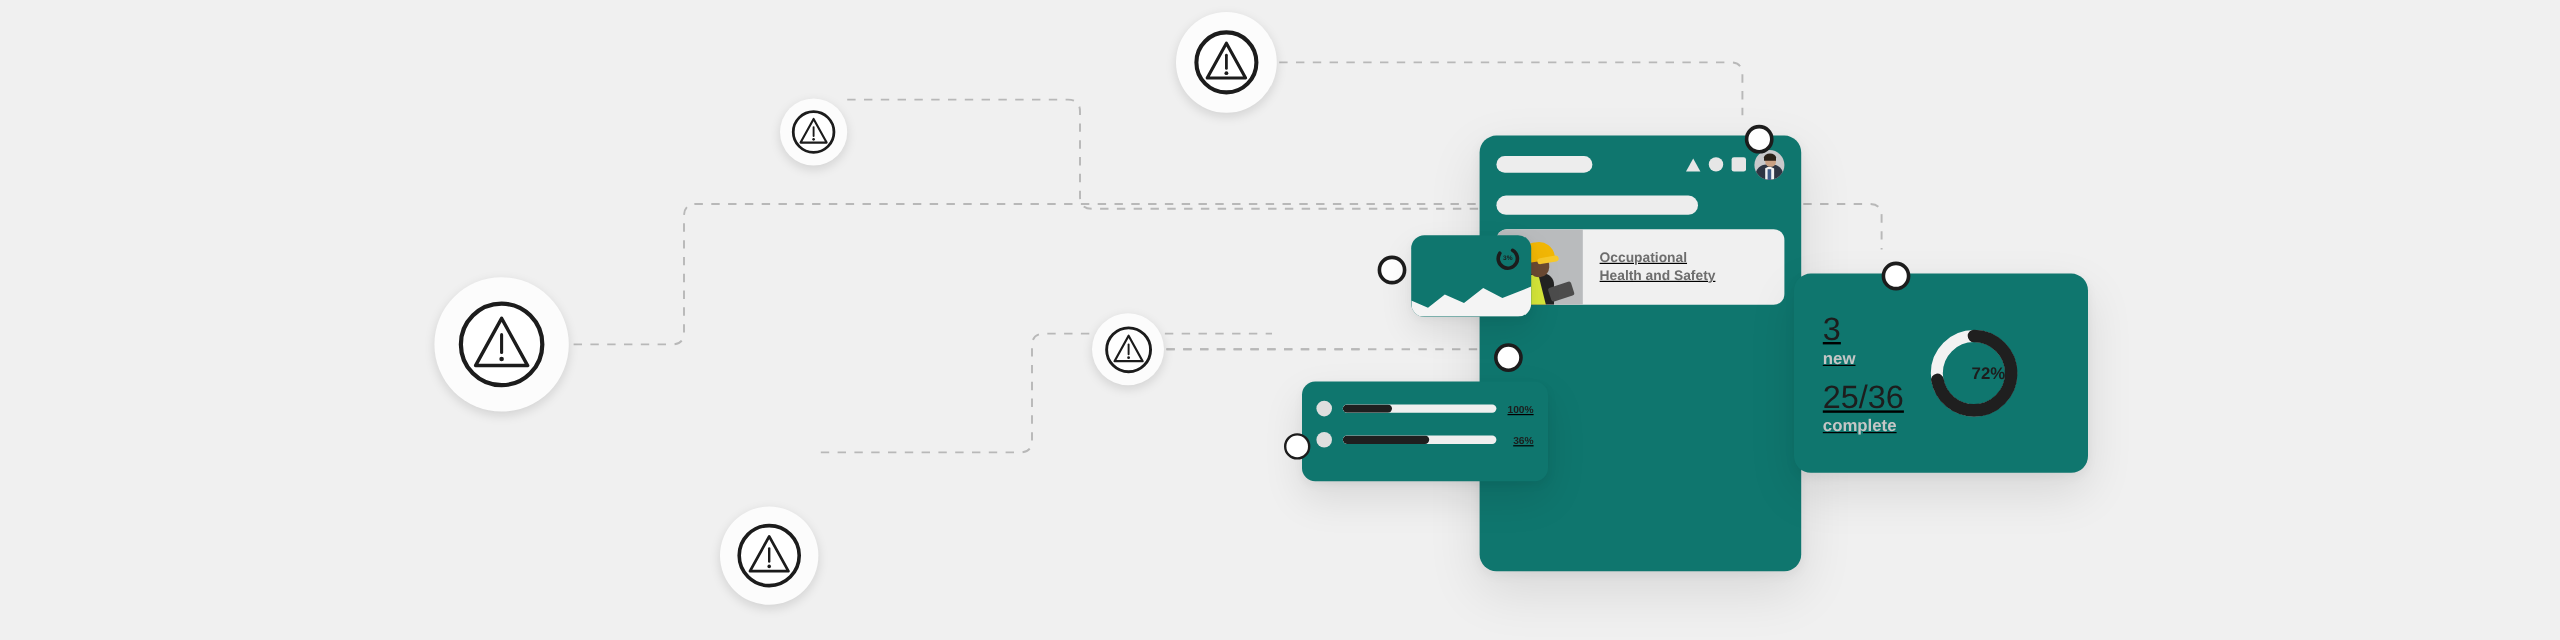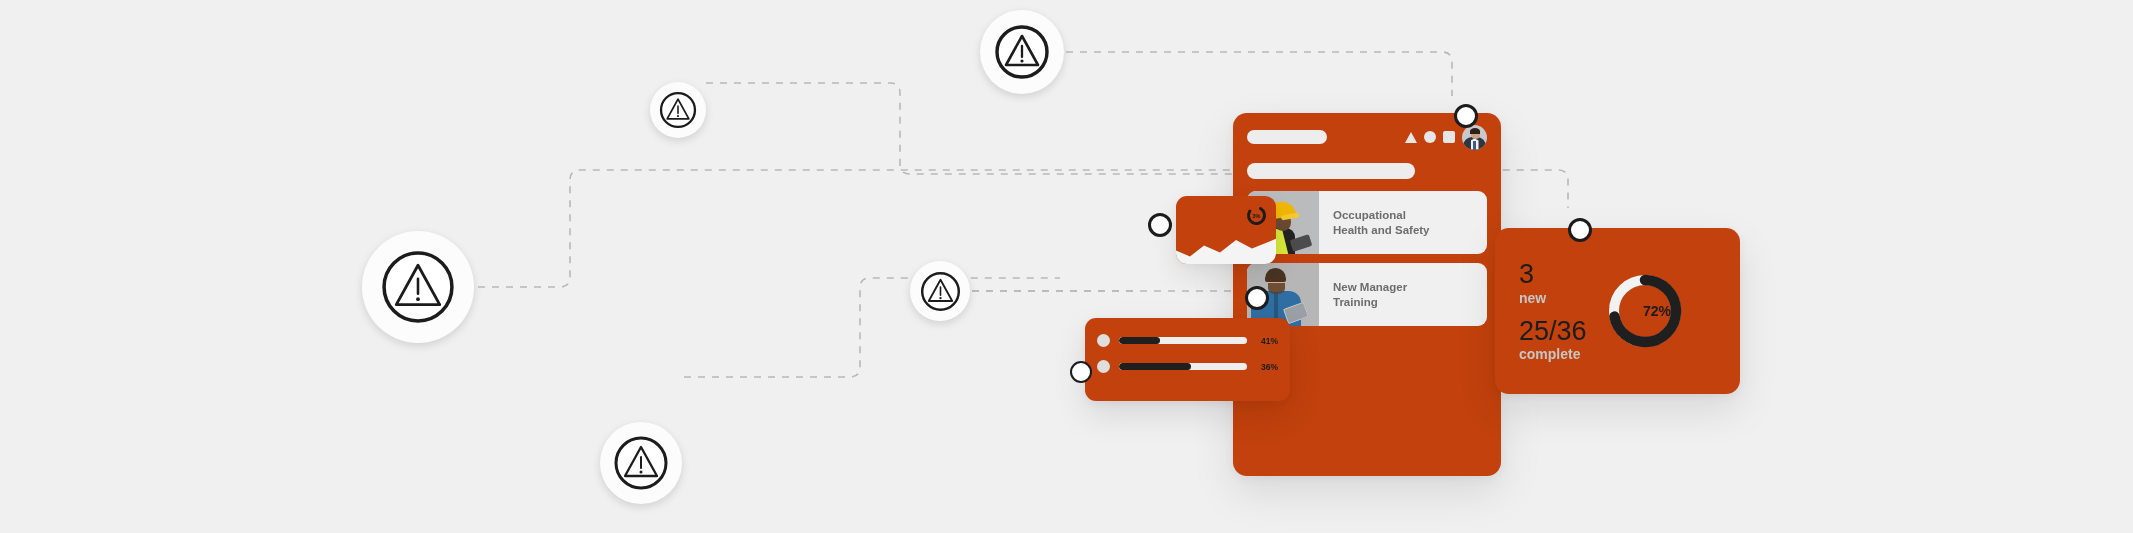--- a/index.html
+++ b/index.html
@@ -51,23 +51,24 @@
     position: absolute;
     border-radius: 50%;
     background: #fff;
     border: 3px solid #1c1c1c;
     box-sizing: border-box;
   }
 
   
   .card {
     position: absolute;
-    background: #c2410c;
+    background: #0f766e;
     border-radius: 14px;
     box-sizing: border-box;
+    text-decoration: underline;
   }
 
   #dash {
     left: 1233px;
     top: 113px;
     width: 268px;
     height: 363px;
     box-shadow: 0 16px 44px rgba(0,0,0,0.10), 0 3px 10px rgba(0,0,0,0.05);
   }
   #dash-top {
@@ -440,44 +441,31 @@
             <div class="tab"></div>
           <div class="face"></div>
             <div class="helmet"></div>
             <div class="brim"></div>
         </div>
         <div class="course-label" style="white-space:pre-line;">Occupational
 Health and Safety</div>
       </div>
 
 
-      <div class="course">
-        <div class="course-thumb ph3">
-          <div class="body"></div>
-            <div class="plkt"></div>
-          <div class="face"></div>
-            <div class="beard"></div>
-          <div class="glass"></div>
-            <div class="hair"></div>
-            <div class="pad"></div>
-        </div>
-        <div class="course-label" style="white-space:pre-line;">New Manager
-Training</div>
-      </div>
 
     </div>
   </div>
 
   <div class="card" id="progcard">
     <div class="prow">
       <div class="pdot"></div>
       <div class="ptrack">
         <div class="pfill" style="width:32%"></div>
       </div>
-      <div class="ppct">41%</div>
+      <div class="ppct">100%</div>
     </div>
     <div class="prow">
       <div class="pdot"></div>
       <div class="ptrack">
         <div class="pfill" style="width:56%"></div>
       </div>
       <div class="ppct">36%</div>
     </div>
   </div>
 

